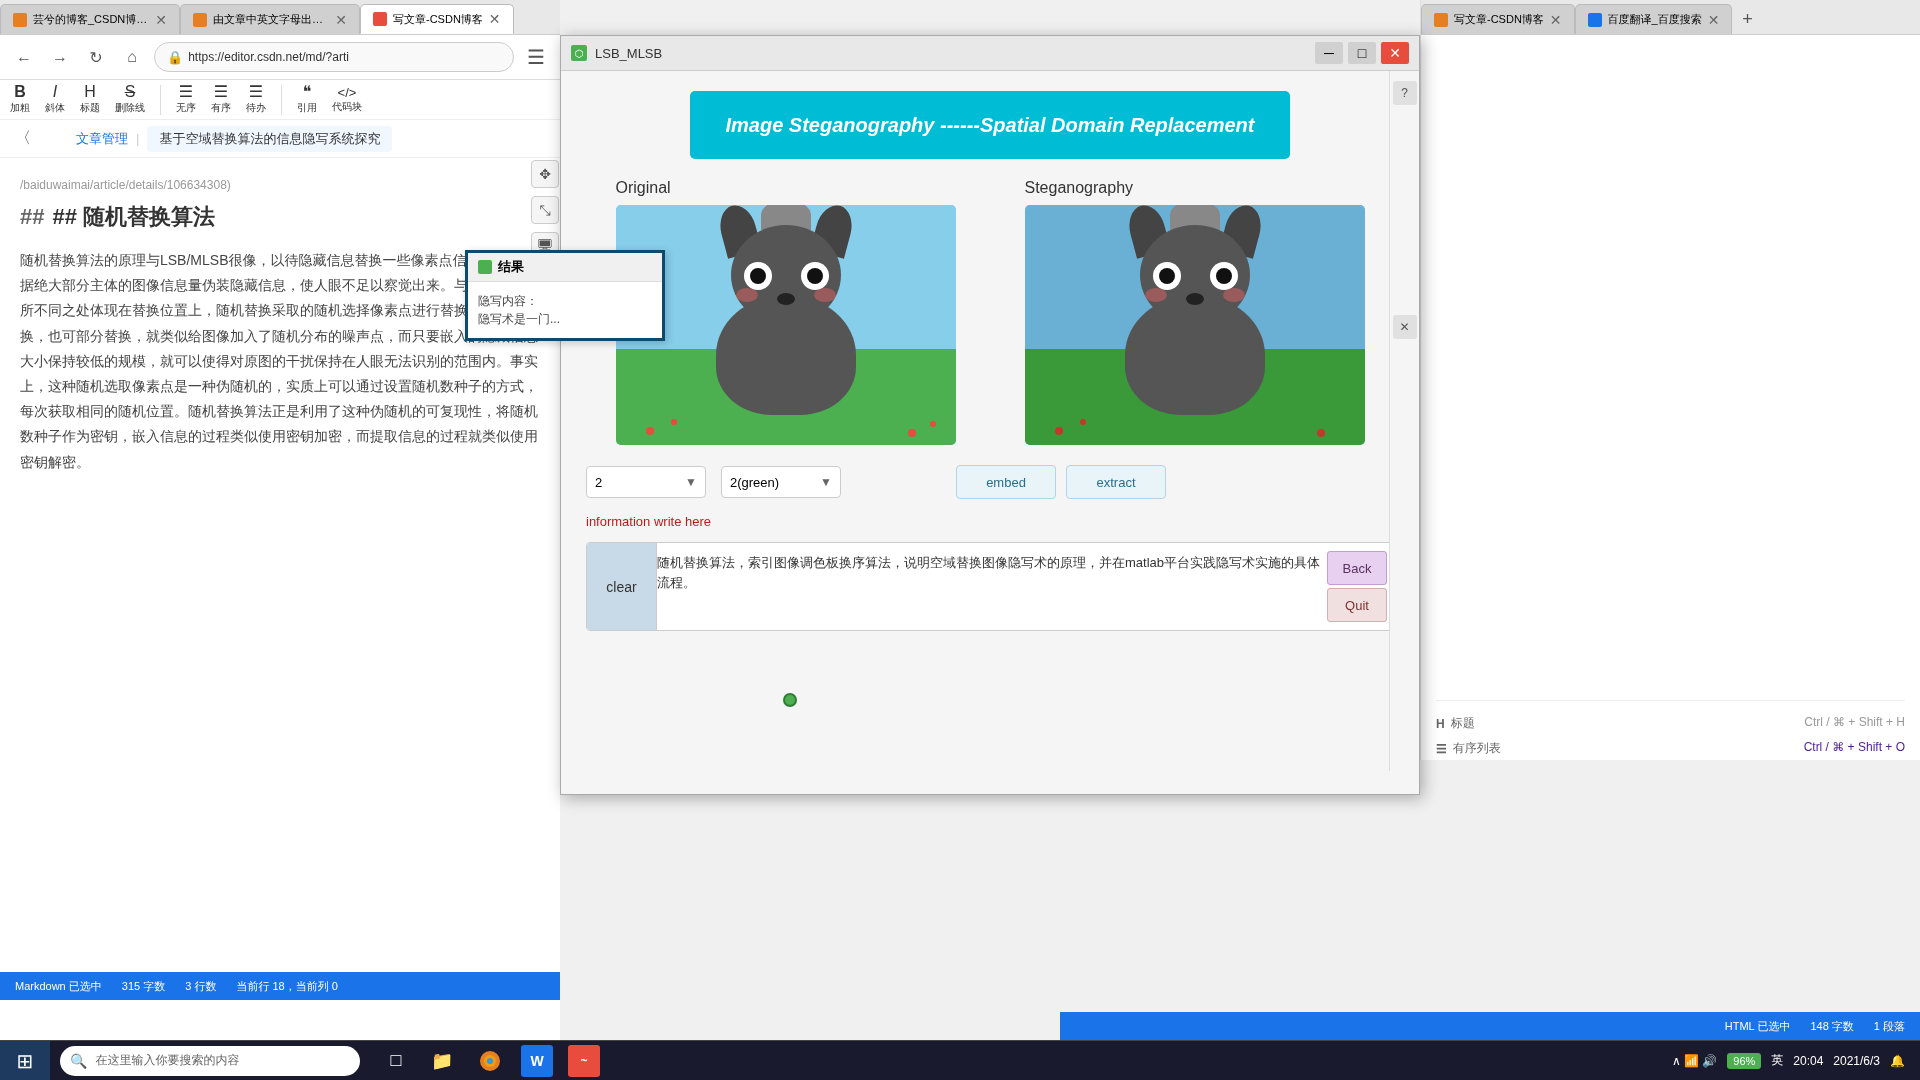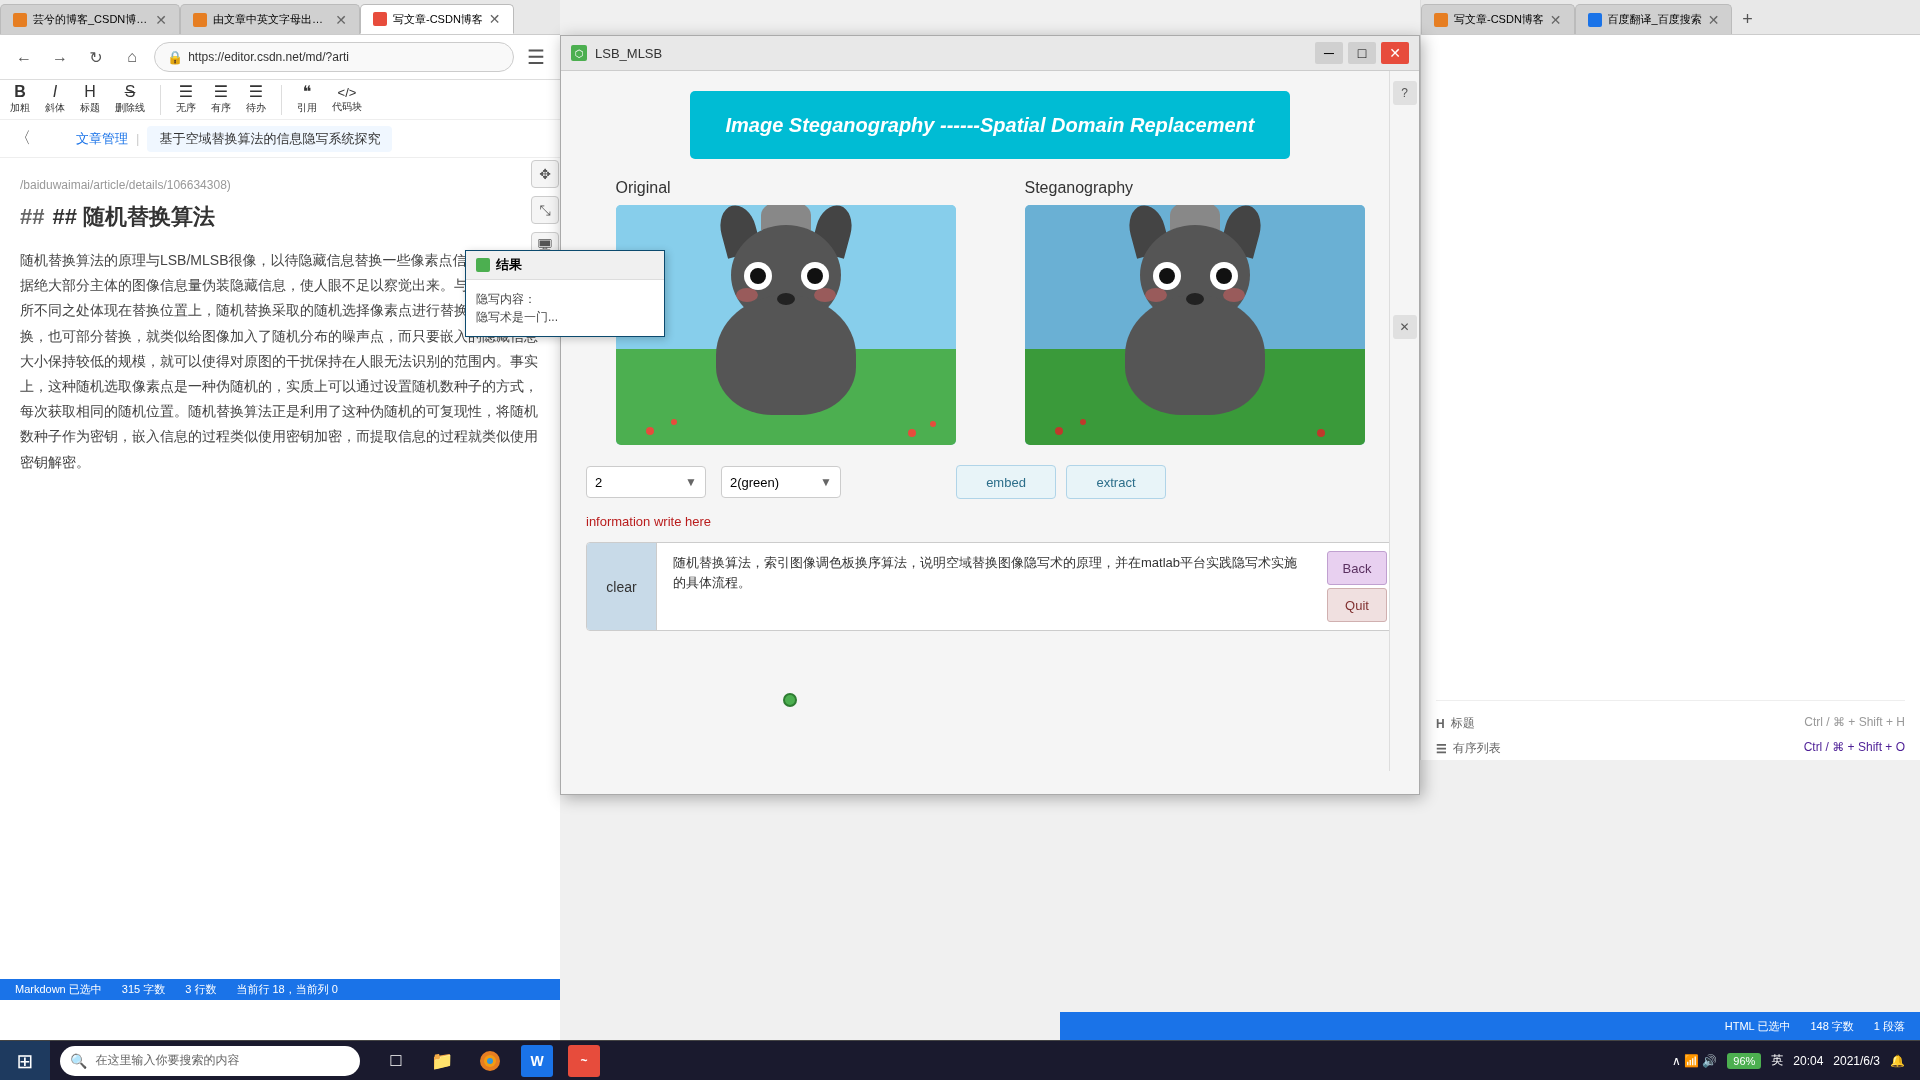--- a/index.html
+++ b/index.html
@@ -55,21 +55,21 @@
     
     .breadcrumb { height: 38px; background: white; display: flex; align-items: center; padding: 0 15px; gap: 8px; border-bottom: 1px solid #eee; font-size: 13px; color: #555; }
     .breadcrumb-title { background: #f0f7ff; border-radius: 4px; padding: 4px 12px; color: #333; font-size: 13px; }
 
     
     .editor-content { padding: 20px; color: #333; height: calc(1040px - 40px - 45px - 45px - 38px - 35px - 30px); overflow: hidden; }
     .editor-h2 { font-size: 22px; font-weight: bold; margin-bottom: 15px; }
     .editor-text { font-size: 14px; line-height: 1.8; color: #444; }
 
     
-    .status-bar { position: absolute; bottom: 40px; left: 0; width: 560px; height: 21px; background: #1a73e8; color: white; font-size: 11px; display: flex; align-items: center; padding: 0 15px; gap: 20px; }
+    .status-bar { position: absolute; bottom: 40px; left: 0; width: 560px; height: 28px; background: #1a73e8; color: white; font-size: 11px; display: flex; align-items: center; padding: 0 15px; gap: 20px; }
 
     
     .scroll-sidebar { position: absolute; right: 0; top: 160px; width: 30px; display: flex; flex-direction: column; align-items: center; gap: 8px; }
     .scroll-btn { width: 28px; height: 28px; background: #f5f5f5; border: 1px solid #ccc; border-radius: 4px; display: flex; align-items: center; justify-content: center; font-size: 14px; color: #555; cursor: pointer; }
 
     
     .popup-window {
       position: absolute; top: 35px; left: 560px; width: 860px; height: 760px;
       background: #f5f5f5; z-index: 20; border: 1px solid #aaa;
       box-shadow: 3px 3px 15px rgba(0,0,0,0.3);
@@ -183,38 +183,38 @@
     .text-input-row {
       display: flex; align-items: stretch; border: 1px solid #ccc; border-radius: 4px;
       overflow: hidden; background: white;
     }
     .btn-clear {
       width: 70px; min-height: 50px; background: #c8dae8; border: none;
       border-right: 1px solid #ccc; font-size: 14px; color: #333; cursor: pointer;
       display: flex; align-items: center; justify-content: center;
     }
     .text-input-field {
-      flex: 1; padding: 10px 16px; font-size: 13px; color: #333; border: none;
+      flex: 1; padding: 10px 0; font-size: 13px; color: #333; border: none;
       outline: none; line-height: 1.5;
     }
     .btn-back {
       width: 60px; height: 34px; background: #e8d0f0; border: 1px solid #c0a0d0;
       font-size: 13px; color: #5a3060; cursor: pointer; border-radius: 3px;
       display: flex; align-items: center; justify-content: center;
     }
     .btn-quit {
       width: 60px; height: 34px; background: #f0e0e0; border: 1px solid #d0b0b0;
       font-size: 13px; color: #803030; cursor: pointer; border-radius: 3px;
       display: flex; align-items: center; justify-content: center;
     }
 
     
     .result-popup {
       position: absolute; top: 250px; left: 465px; width: 200px; background: white;
-      border: 1px solid #0c4a6e; box-shadow: 2px 2px 8px rgba(0,0,0,0.2);
+      border: 3px solid #0c4a6e; box-shadow: 2px 2px 8px rgba(0,0,0,0.2);
       z-index: 30; font-size: 12px;
     }
     .result-popup-title {
       background: #f0f0f0; padding: 5px 10px; border-bottom: 1px solid #ddd;
       display: flex; align-items: center; gap: 6px; font-weight: bold; font-size: 13px;
     }
     .result-popup-icon { width: 14px; height: 14px; background: #4caf50; border-radius: 2px; }
     .result-popup-body { padding: 10px; color: #444; line-height: 1.5; }
 
     

